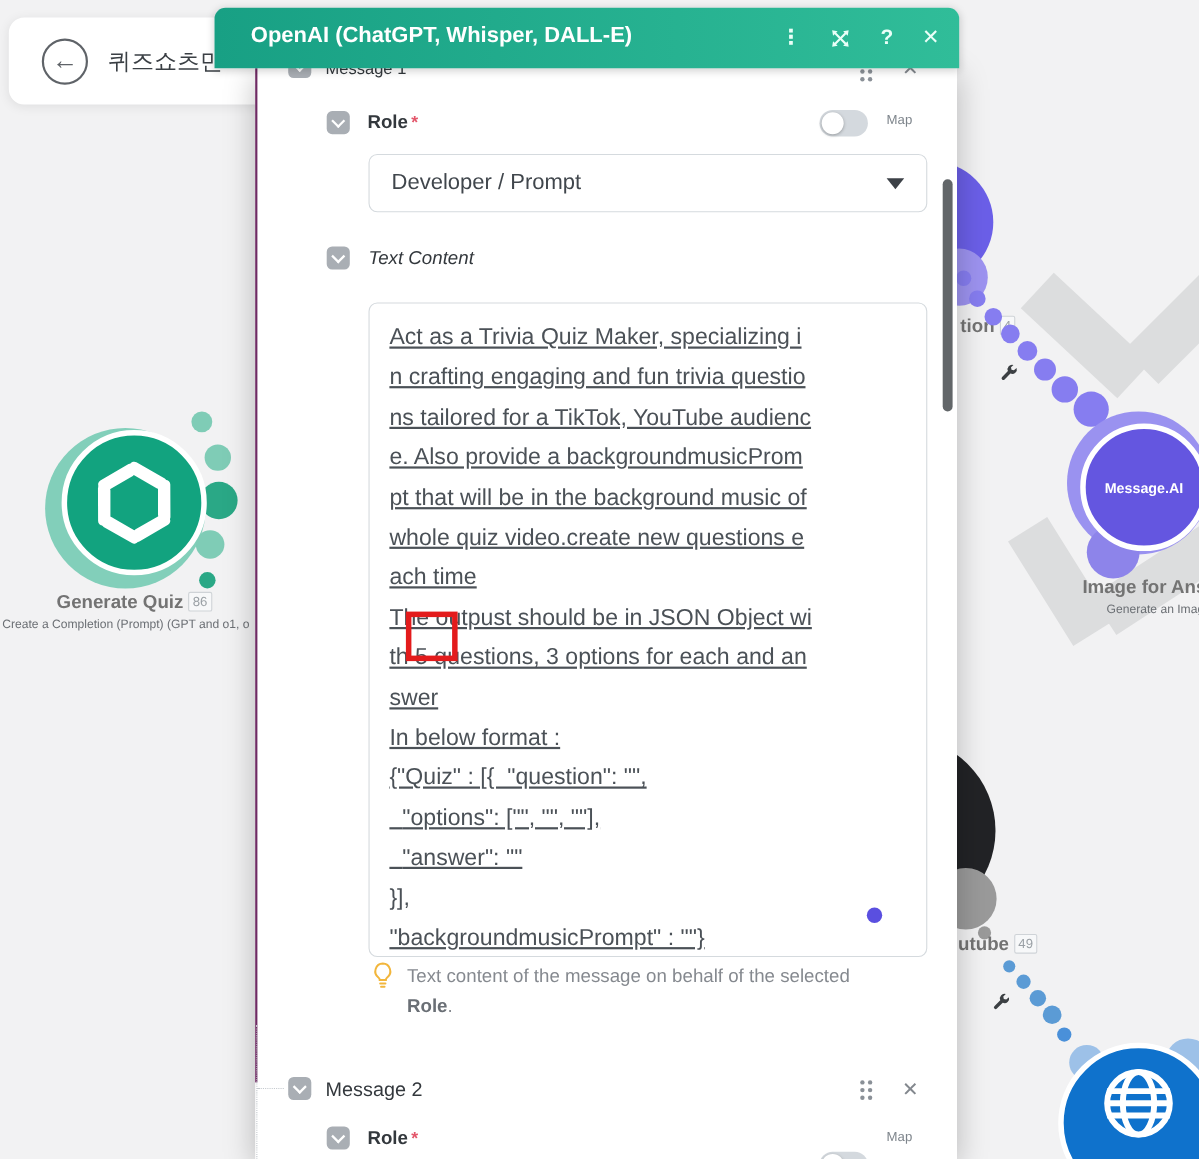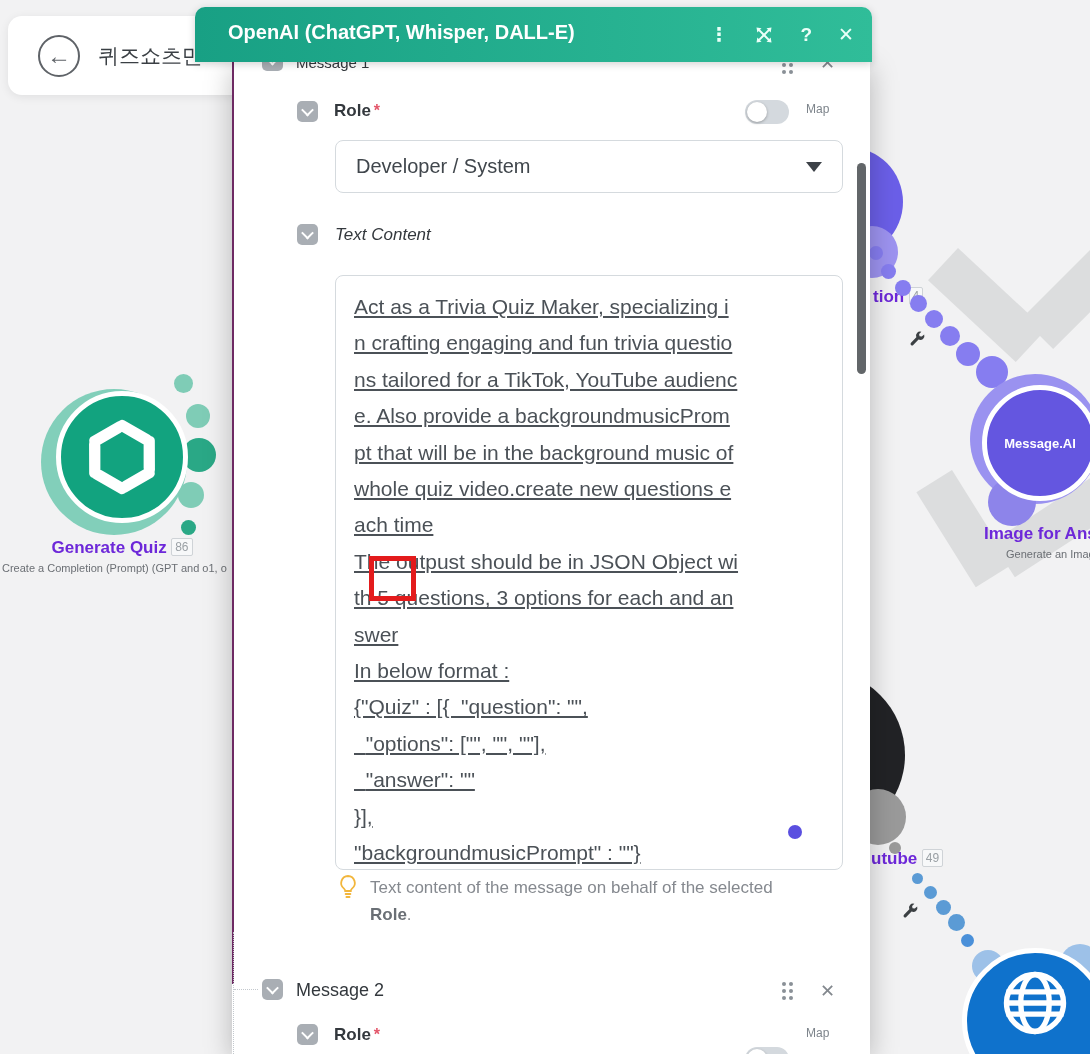--- a/index.html
+++ b/index.html
@@ -6,21 +6,21 @@
   #stage{position:relative;width:1090px;height:1054px;overflow:hidden;background:#f2f2f3;}
   .abs{position:absolute;}
   .circ{border-radius:50%;}
   
   .chev-band{position:absolute;background:#dcddde;}
   
   .back-card{position:absolute;left:8px;top:16px;width:330px;height:79px;background:#fff;border-radius:14px;box-shadow:0 2px 10px rgba(0,0,0,.08);}
   .back-btn{position:absolute;left:38px;top:35px;width:42px;height:42px;border:2px solid #5f6368;border-radius:50%;display:flex;align-items:center;justify-content:center;color:#5f6368;font-size:24px;line-height:1;box-sizing:border-box;}
   .scenario-name{position:absolute;left:98px;top:42px;font-size:21px;color:#3a3f44;white-space:nowrap;}
   
-  .mod-label{font-weight:bold;font-size:17px;color:#6d28d9;white-space:nowrap;}
+  .mod-label{font-weight:bold;font-size:17px;color:#737373;white-space:nowrap;}
   .mod-sub{font-size:11px;color:#6b6f74;white-space:nowrap;}
   .badge{display:inline-block;border:1px solid #cfd3d7;background:#f7f8f9;color:#9aa0a5;font-size:12px;line-height:16px;padding:0 3px;border-radius:2px;vertical-align:2px;}
   
   .modal-header{position:absolute;left:195px;top:7px;width:677px;height:55px;background:linear-gradient(90deg,#18a084,#30bd99);border-radius:10px 10px 0 0;z-index:30;box-shadow:0 2px 8px rgba(0,0,0,.18);}
   .modal-title{position:absolute;left:33px;top:14px;color:#ffffff;font-size:20px;font-weight:600;white-space:nowrap;}
   .hdr-icons{position:absolute;right:18px;top:0;height:55px;display:flex;align-items:center;gap:26px;color:#eafff8;}
   .hdr-ic{font-size:19px;font-weight:bold;cursor:pointer;text-align:center;}
   .modal-body{position:absolute;left:232px;top:62px;width:638px;height:992px;background:#ffffff;z-index:10;box-shadow:0 6px 26px rgba(0,0,0,.25);}
   .accent-line{position:absolute;left:232px;top:62px;width:2px;height:922px;background:#6e2a63;z-index:11;}
   .scrollbar{position:absolute;left:857px;top:163px;width:9px;height:211px;background:#626669;border-radius:5px;z-index:12;}
@@ -178,21 +178,21 @@
     </div>
   <div class="abs f" style="left:334px;top:101px;white-space:nowrap;">
     <span class="lbl bold">Role</span><span class="req">*</span>
   </div>
   <div class="abs f tog" style="left:745px;top:100px;">
       <span class="knob"></span>
     </div>
   <div class="abs f map" style="left:806px;top:102px;">Map</div>
 
   <div class="abs f select" style="left:335px;top:140px;">
-    <span>Developer / System</span>
+    <span>Developer / Prompt</span>
     <span class="caret"></span>
   </div>
 
   <div class="abs f chk" style="left:297px;top:224px;">
       <span class="chev"></span>
     </div>
   <div class="abs f lbl" style="left:335px;top:225px;font-style:italic;">Text Content</div>
 
   <div class="abs f txtarea" style="left:335px;top:275px;text-decoration:underline;">Act as a Trivia Quiz Maker, specializing i
 n crafting engaging and fun trivia questio

